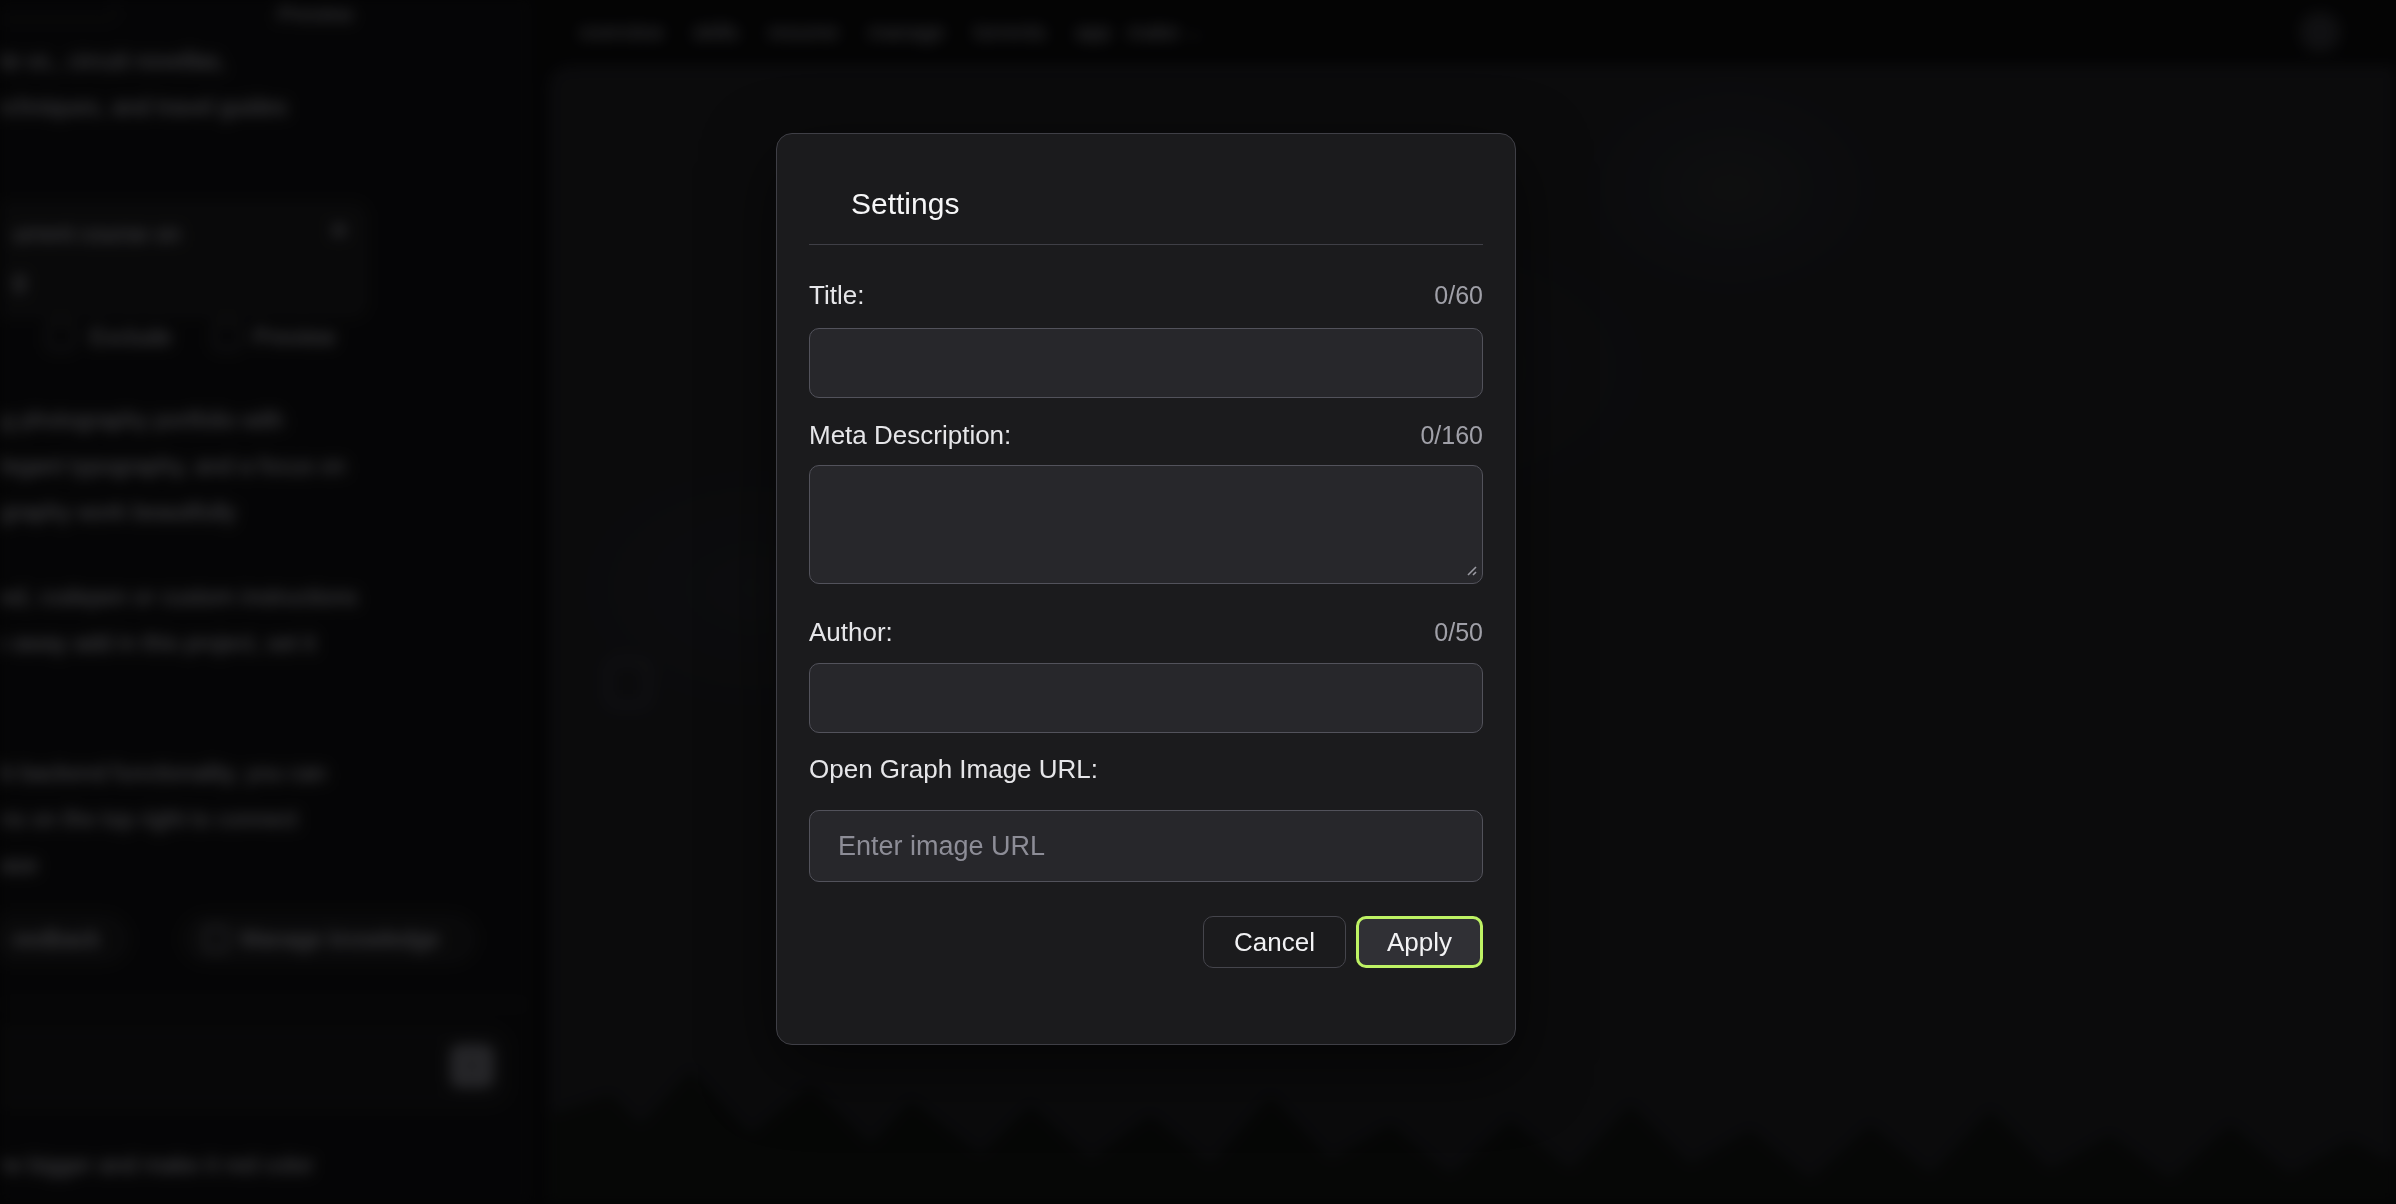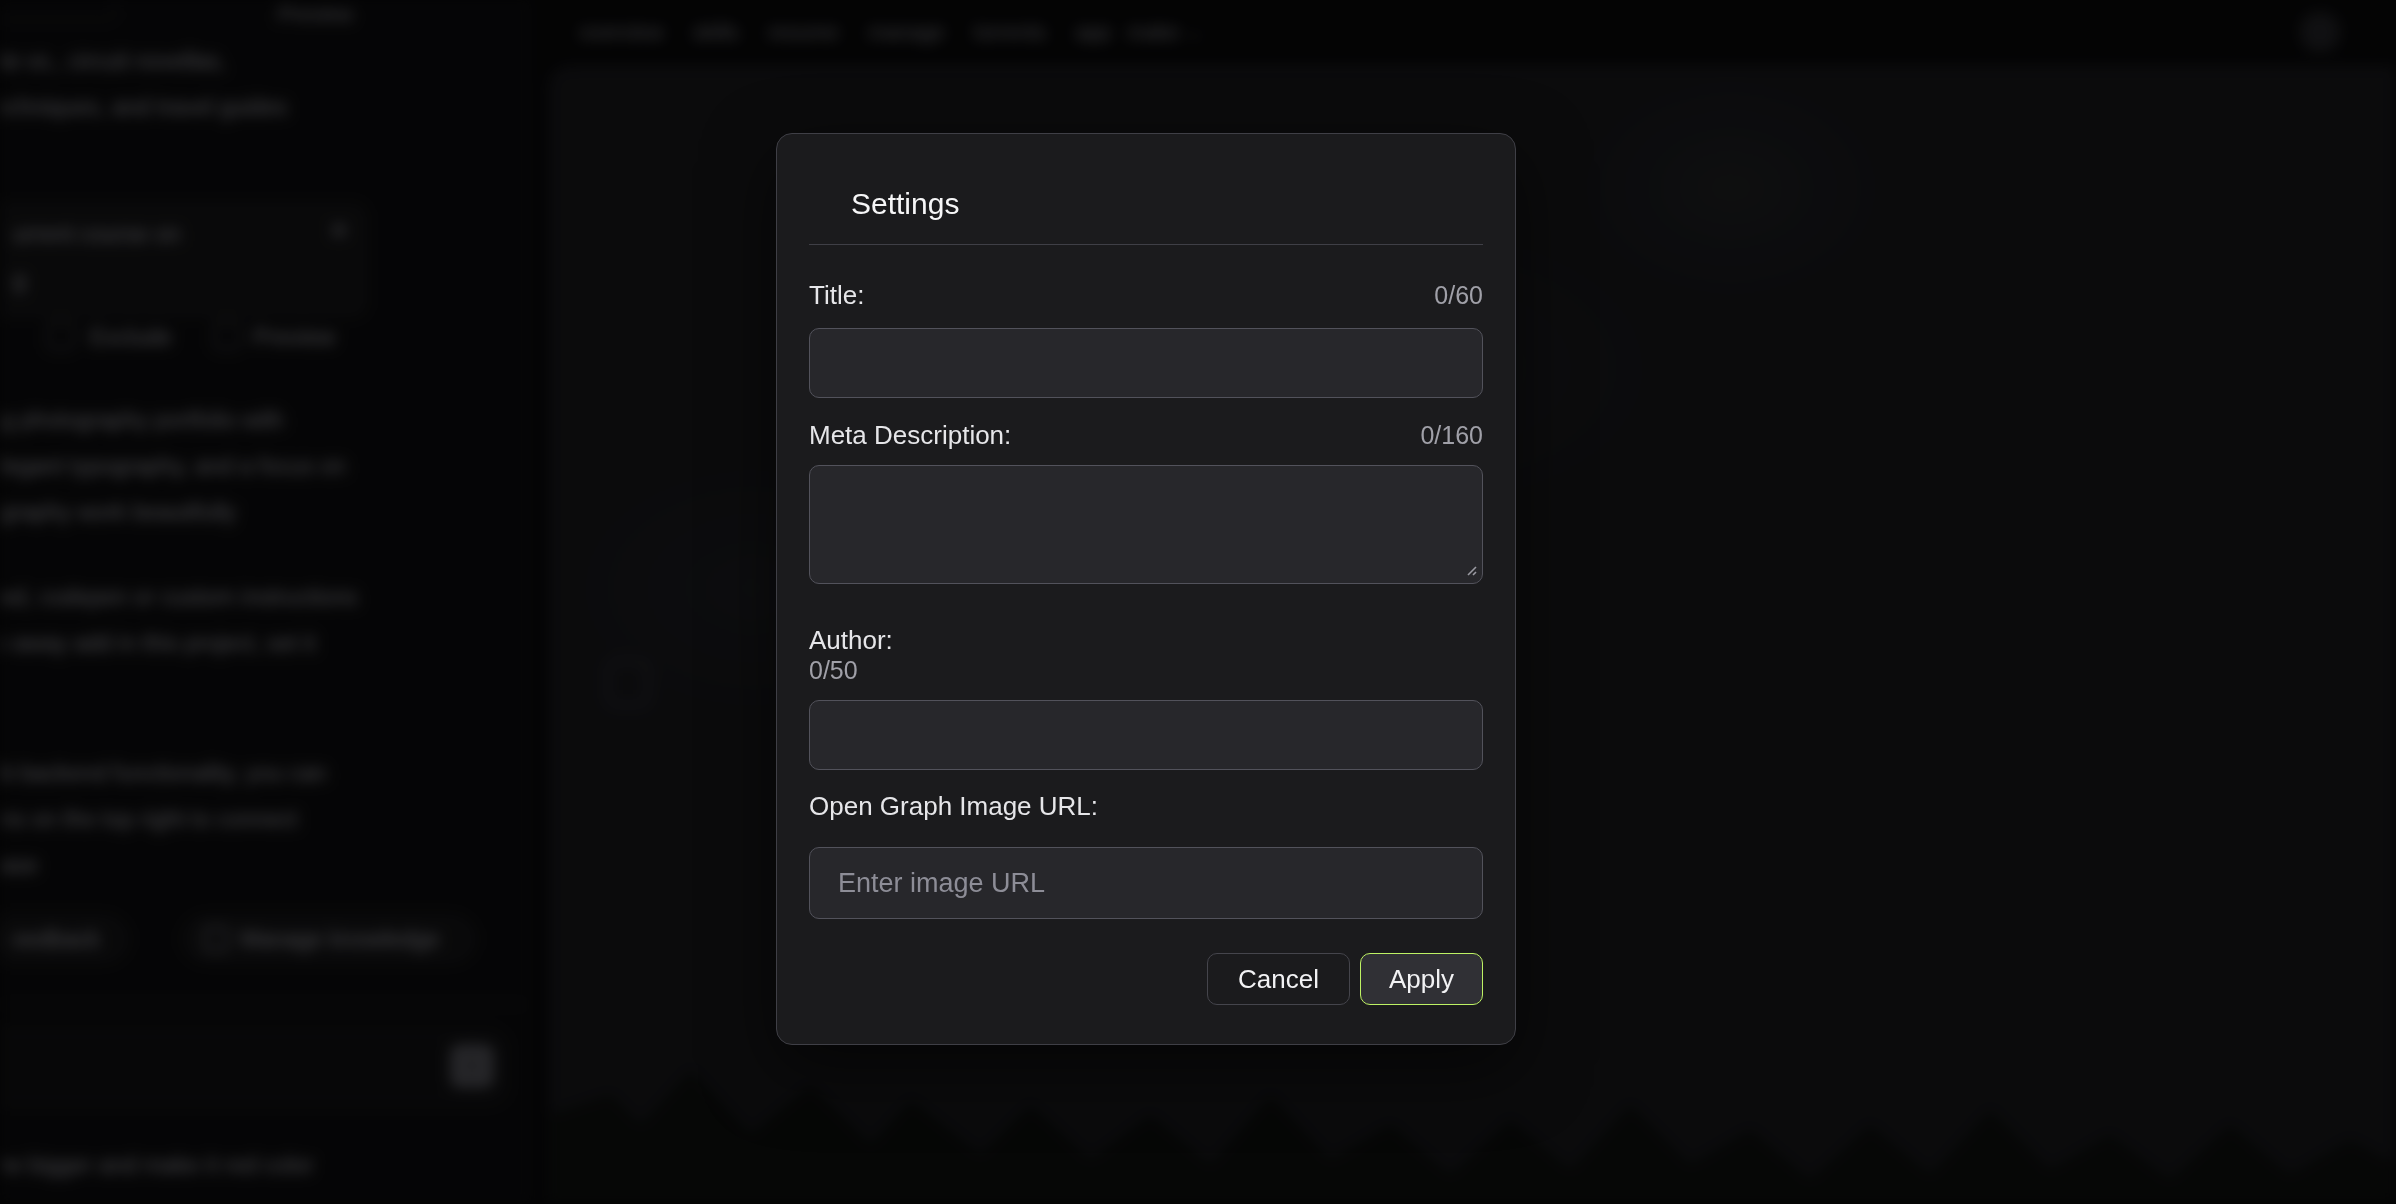--- a/index.html
+++ b/index.html
@@ -52,38 +52,38 @@
   .modal{position:absolute;left:776px;top:133px;width:740px;height:912px;box-sizing:border-box;
     background:#1b1b1d;border:1px solid #3f3f46;border-radius:16px;padding:0 32px 34px 32px;
     box-shadow:0 24px 70px rgba(0,0,0,.55);color:#e6e6e9;}
   .modal h2{margin:0 0 0 42px;padding-top:52px;font-size:30px;line-height:36px;font-weight:400;color:#f6f6f7;}
   .m-divider{height:1px;background:#3f3f46;margin-top:22px;}
   .f-row{display:flex;justify-content:space-between;align-items:baseline;text-align:center;}
   .f-row label{font-size:26px;line-height:32px;color:#e6e6e9;}
   .counter{font-size:25px;color:#a0a0a8;}
   .field-1 .f-row{margin-top:34px;}
   .field-2 .f-row{margin-top:21px;}
-  .field-3 .f-row{margin-top:40px;flex-direction:column;}
+  .field-3 .f-row{margin-top:32px;}
   .field-4 .f-row{margin-top:20px;}
   .m-input{display:block;width:100%;box-sizing:border-box;background:#27272b;border:1px solid #52525b;
     border-radius:10px;color:#e6e6e9;font-family:"Liberation Sans",sans-serif;font-size:27px;
     padding:0 28px;outline:none;}
   .field-1 .m-input{margin-top:17px;height:70px;}
   .field-3 .m-input{margin-top:15px;height:70px;}
   .field-4 .m-input{margin-top:25px;height:72px;}
   .m-input::placeholder{color:#8d8d97;}
   .ta-wrap{position:relative;margin-top:14px;}
   textarea.m-input{height:119px;resize:none;padding-top:14px;}
   .resize-handle{position:absolute;right:5px;bottom:7px;}
   .helper{margin:17px 0 0 0;font-size:24px;line-height:28px;color:#8e8e96;}
   .footer{display:flex;justify-content:flex-end;gap:10px;margin-top:34px;}
   .btn{height:52px;border-radius:10px;font-family:"Liberation Sans",sans-serif;font-size:26px;
     color:#f2f2f4;display:flex;align-items:center;}
   .btn-cancel{background:#1b1b1d;border:1px solid #45454c;padding:0 30px;}
-  .btn-apply{background:#303035;border:1px solid #bef264;padding:16px 28px;}
+  .btn-apply{background:#303035;border:3px solid #bef264;padding:16px 28px;}
 </style>
 </head>
 <body>
 
 <div class="bg">
   <div class="bg-blur">
     <div class="topbar">
       <div class="topnav">
         <span>overview</span>
         <span>skills</span>

